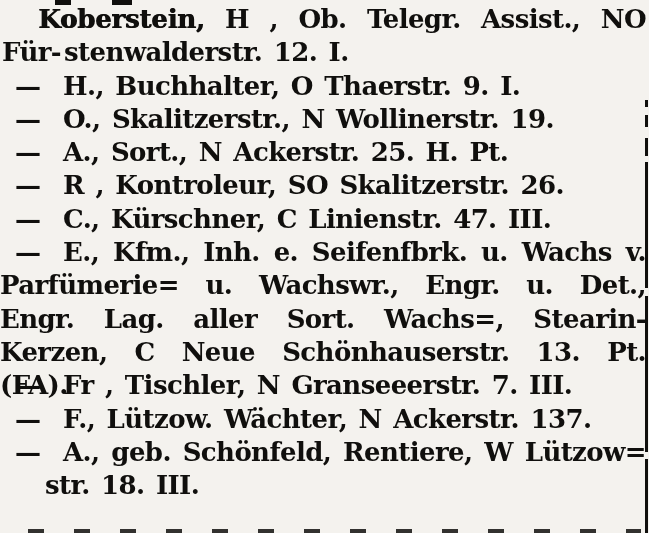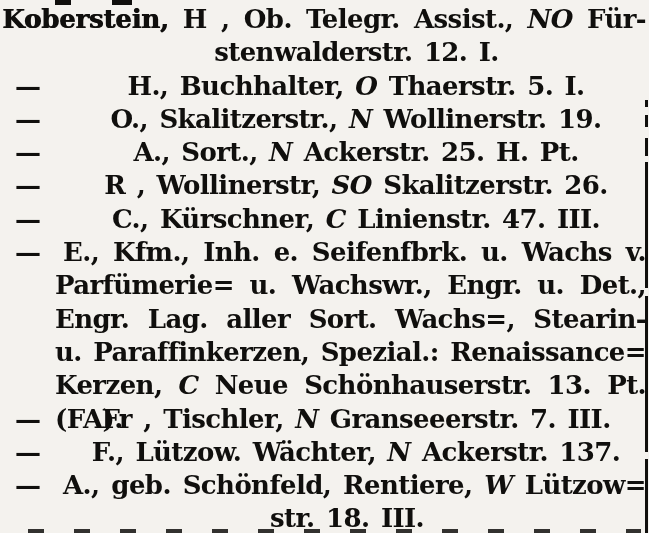--- a/index.html
+++ b/index.html
@@ -6,30 +6,30 @@
   html,body{margin:0;padding:0;}
   body{
     width:649px;height:533px;background:var(--paper);overflow:hidden;
   }
   .sheet{
     position:relative;width:649px;height:533px;overflow:hidden;
     font-family:"DejaVu Serif", serif;font-weight:700;color:var(--ink);
     font-size:26px;line-height:33.3px;letter-spacing:-0.6px;word-spacing:3px;
   }
   .textblock{position:absolute;left:0;top:3px;right:0;}
-  .line{height:33.3px;position:relative;white-space:nowrap;overflow:visible;text-align:center;}
+  .line{height:33.3px;position:relative;white-space:nowrap;overflow:visible;}
   .just{text-align:justify;text-align-last:justify;white-space:normal;padding-right:3px;}
   .l-head{padding-left:2px;}
   .l-entry{padding-left:63px;}
   .c-a{padding-left:64px;}
-  .c-b{padding-left:55px;}
+  .c-b{}
   .c-d{padding-left:45px;}
   .dash{position:absolute;left:15px;top:0;letter-spacing:0;}
-  .name{letter-spacing:-0.2px;text-shadow:0.8px 0 currentColor;}
-  .dist{font-style:italic;}
+  .name{letter-spacing:-0.2px;text-shadow:0.8px 0 currentColor;margin-left:36px;}
+  .dist{}
   
   .rule-seg{position:absolute;right:1px;width:3px;background:var(--ink);}
   .rs1{top:100px;height:7px;}
   .rs2{top:115px;height:12px;}
   .rs3{top:138px;height:18px;}
   .rs4{top:162px;height:126px;}
   .rs5{top:296px;height:156px;}
   .rs6{top:459px;height:74px;}
   
   .top-frag{position:absolute;top:0;height:5px;background:var(--ink);}
@@ -47,37 +47,36 @@
 
   <div class="top-frag tf1"></div>
   <div class="top-frag tf2"></div>
 
   <div class="textblock">
 
     <div class="line l-head just"><span class="name">Koberstein,</span><span> H , Ob. Telegr. Assist., </span><span class="dist">NO</span><span> Für-</span></div>
 
     <div class="line c-a"><span>stenwalderstr. 12. I.</span></div>
 
-    <div class="line l-entry"><span class="dash">—</span><span>H., Buchhalter, </span><span class="dist">O</span><span> Thaerstr. 5. I.</span></div>
+    <div class="line l-entry"><span class="dash">—</span><span>H., Buchhalter, </span><span class="dist">O</span><span> Thaerstr. 9. I.</span></div>
 
     <div class="line l-entry"><span class="dash">—</span><span>O., Skalitzerstr., </span><span class="dist">N</span><span> Wollinerstr. 19.</span></div>
 
     <div class="line l-entry"><span class="dash">—</span><span>A., Sort., </span><span class="dist">N</span><span> Ackerstr. 25. H. Pt.</span></div>
 
-    <div class="line l-entry"><span class="dash">—</span><span>R , Wollinerstr, </span><span class="dist">SO</span><span> Skalitzerstr. 26.</span></div>
+    <div class="line l-entry"><span class="dash">—</span><span>R , Kontroleur, </span><span class="dist">SO</span><span> Skalitzerstr. 26.</span></div>
 
     <div class="line l-entry"><span class="dash">—</span><span>C., Kürschner, </span><span class="dist">C</span><span> Linienstr. 47. III.</span></div>
 
     <div class="line l-entry just"><span class="dash">—</span><span>E., Kfm., Inh. e. Seifenfbrk. u. Wachs v.</span></div>
 
     <div class="line c-b just"><span>Parfümerie= u. Wachswr., Engr. u. Det.,</span></div>
 
     <div class="line c-b just"><span>Engr. Lag. aller Sort. Wachs=, Stearin-</span></div>
 
-    <div class="line c-b just"><span>u. Paraffinkerzen, Spezial.: Renaissance=</span></div>
 
     <div class="line c-b just"><span>Kerzen, </span><span class="dist">C</span><span> Neue Schönhauserstr. 13. Pt. (FA).</span></div>
 
     <div class="line l-entry"><span class="dash">—</span><span>Fr , Tischler, </span><span class="dist">N</span><span> Granseeerstr. 7. III.</span></div>
 
     <div class="line l-entry"><span class="dash">—</span><span>F., Lützow. Wächter, </span><span class="dist">N</span><span> Ackerstr. 137.</span></div>
 
     <div class="line l-entry just"><span class="dash">—</span><span>A., geb. Schönfeld, Rentiere, </span><span class="dist">W</span><span> Lützow=</span></div>
 
     <div class="line c-d"><span>str. 18. III.</span></div>

